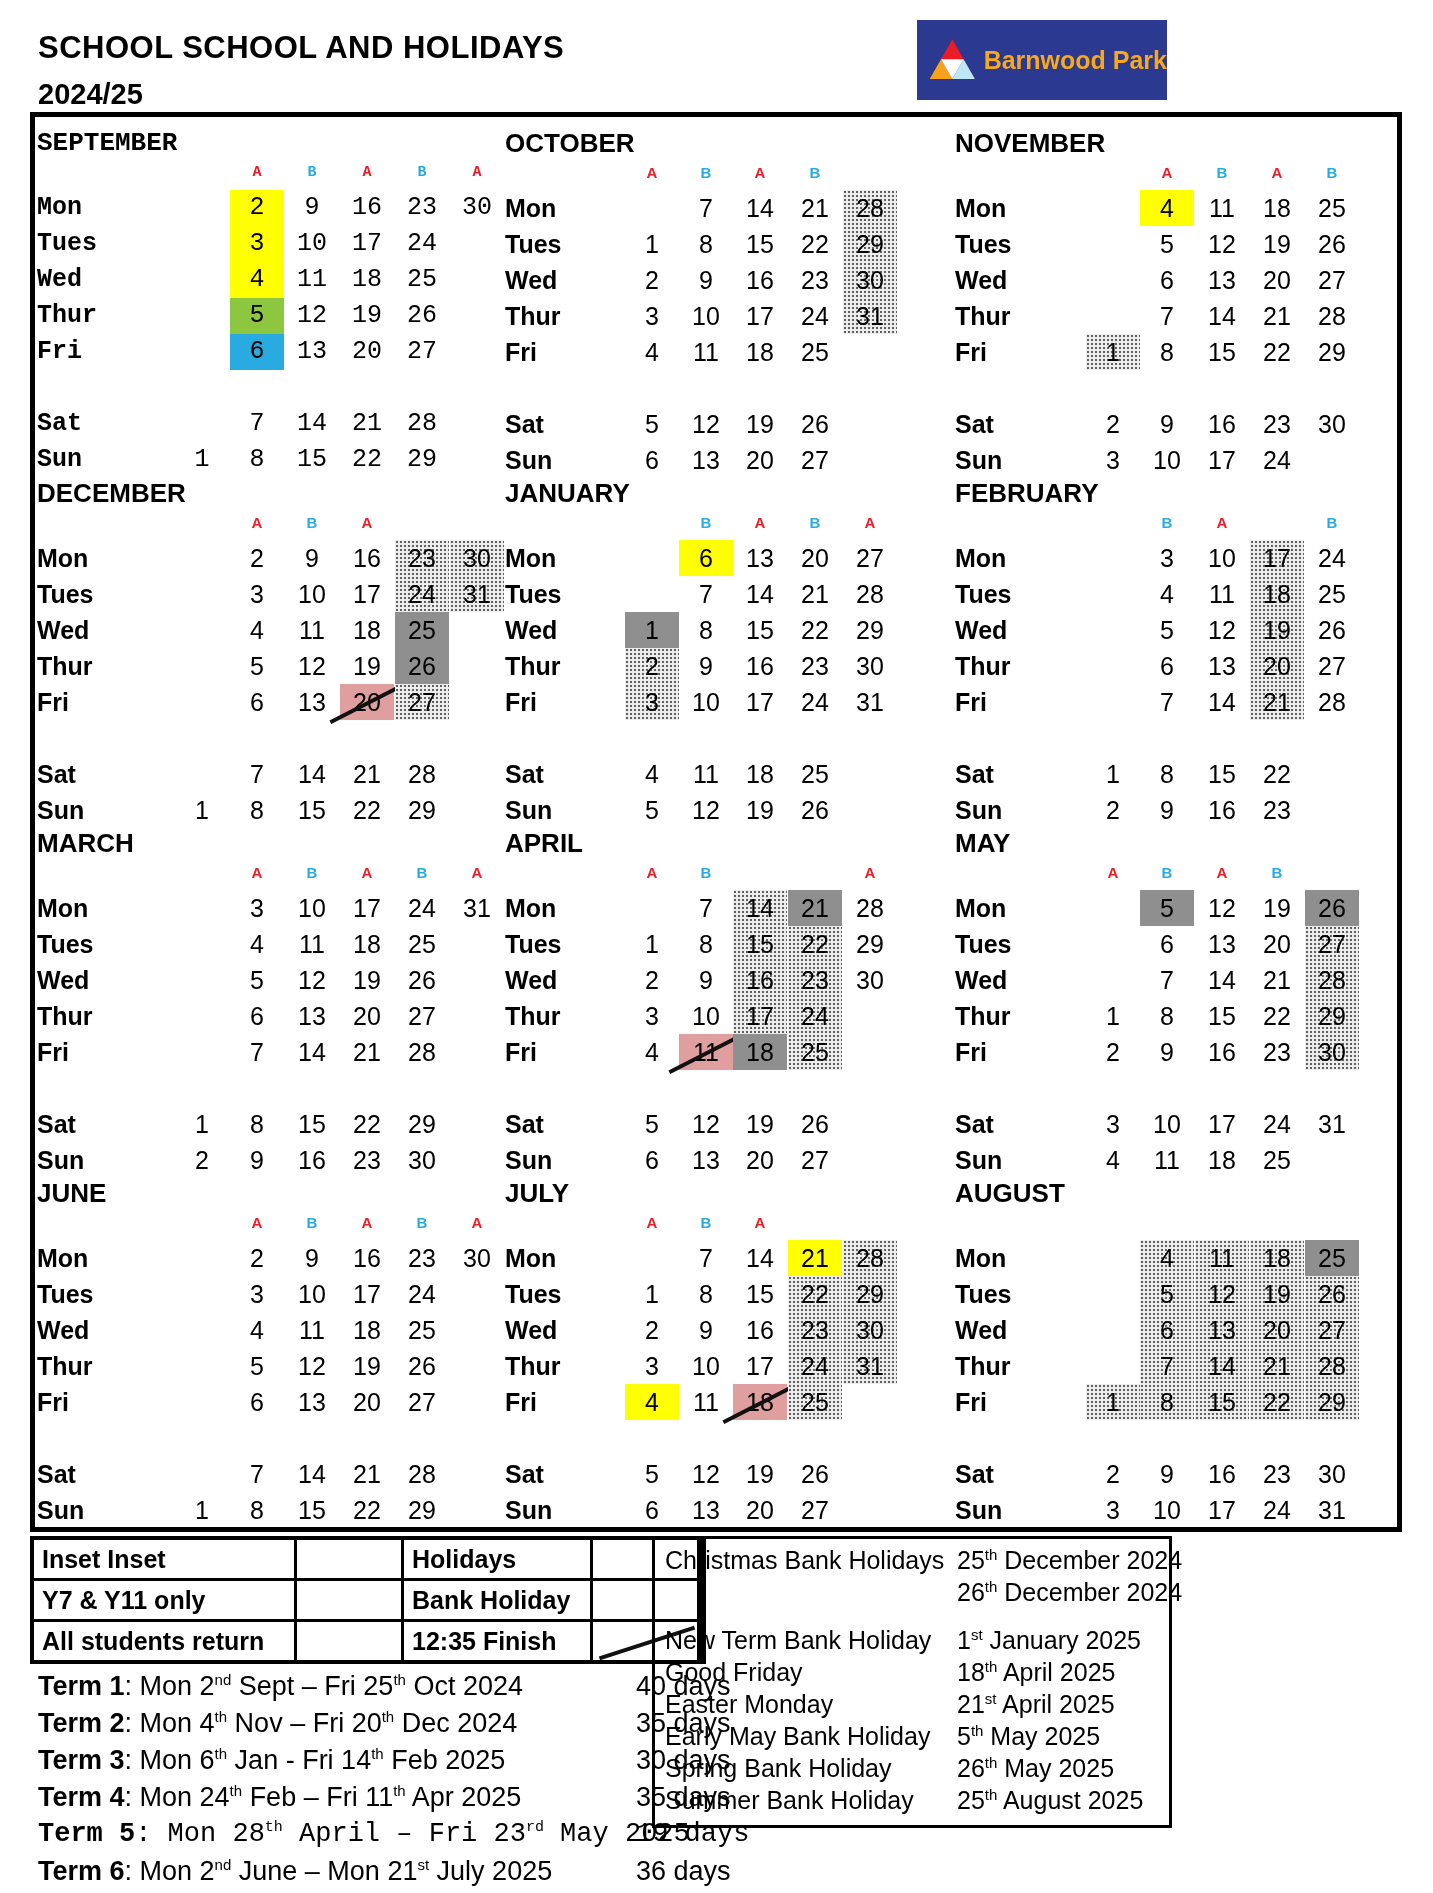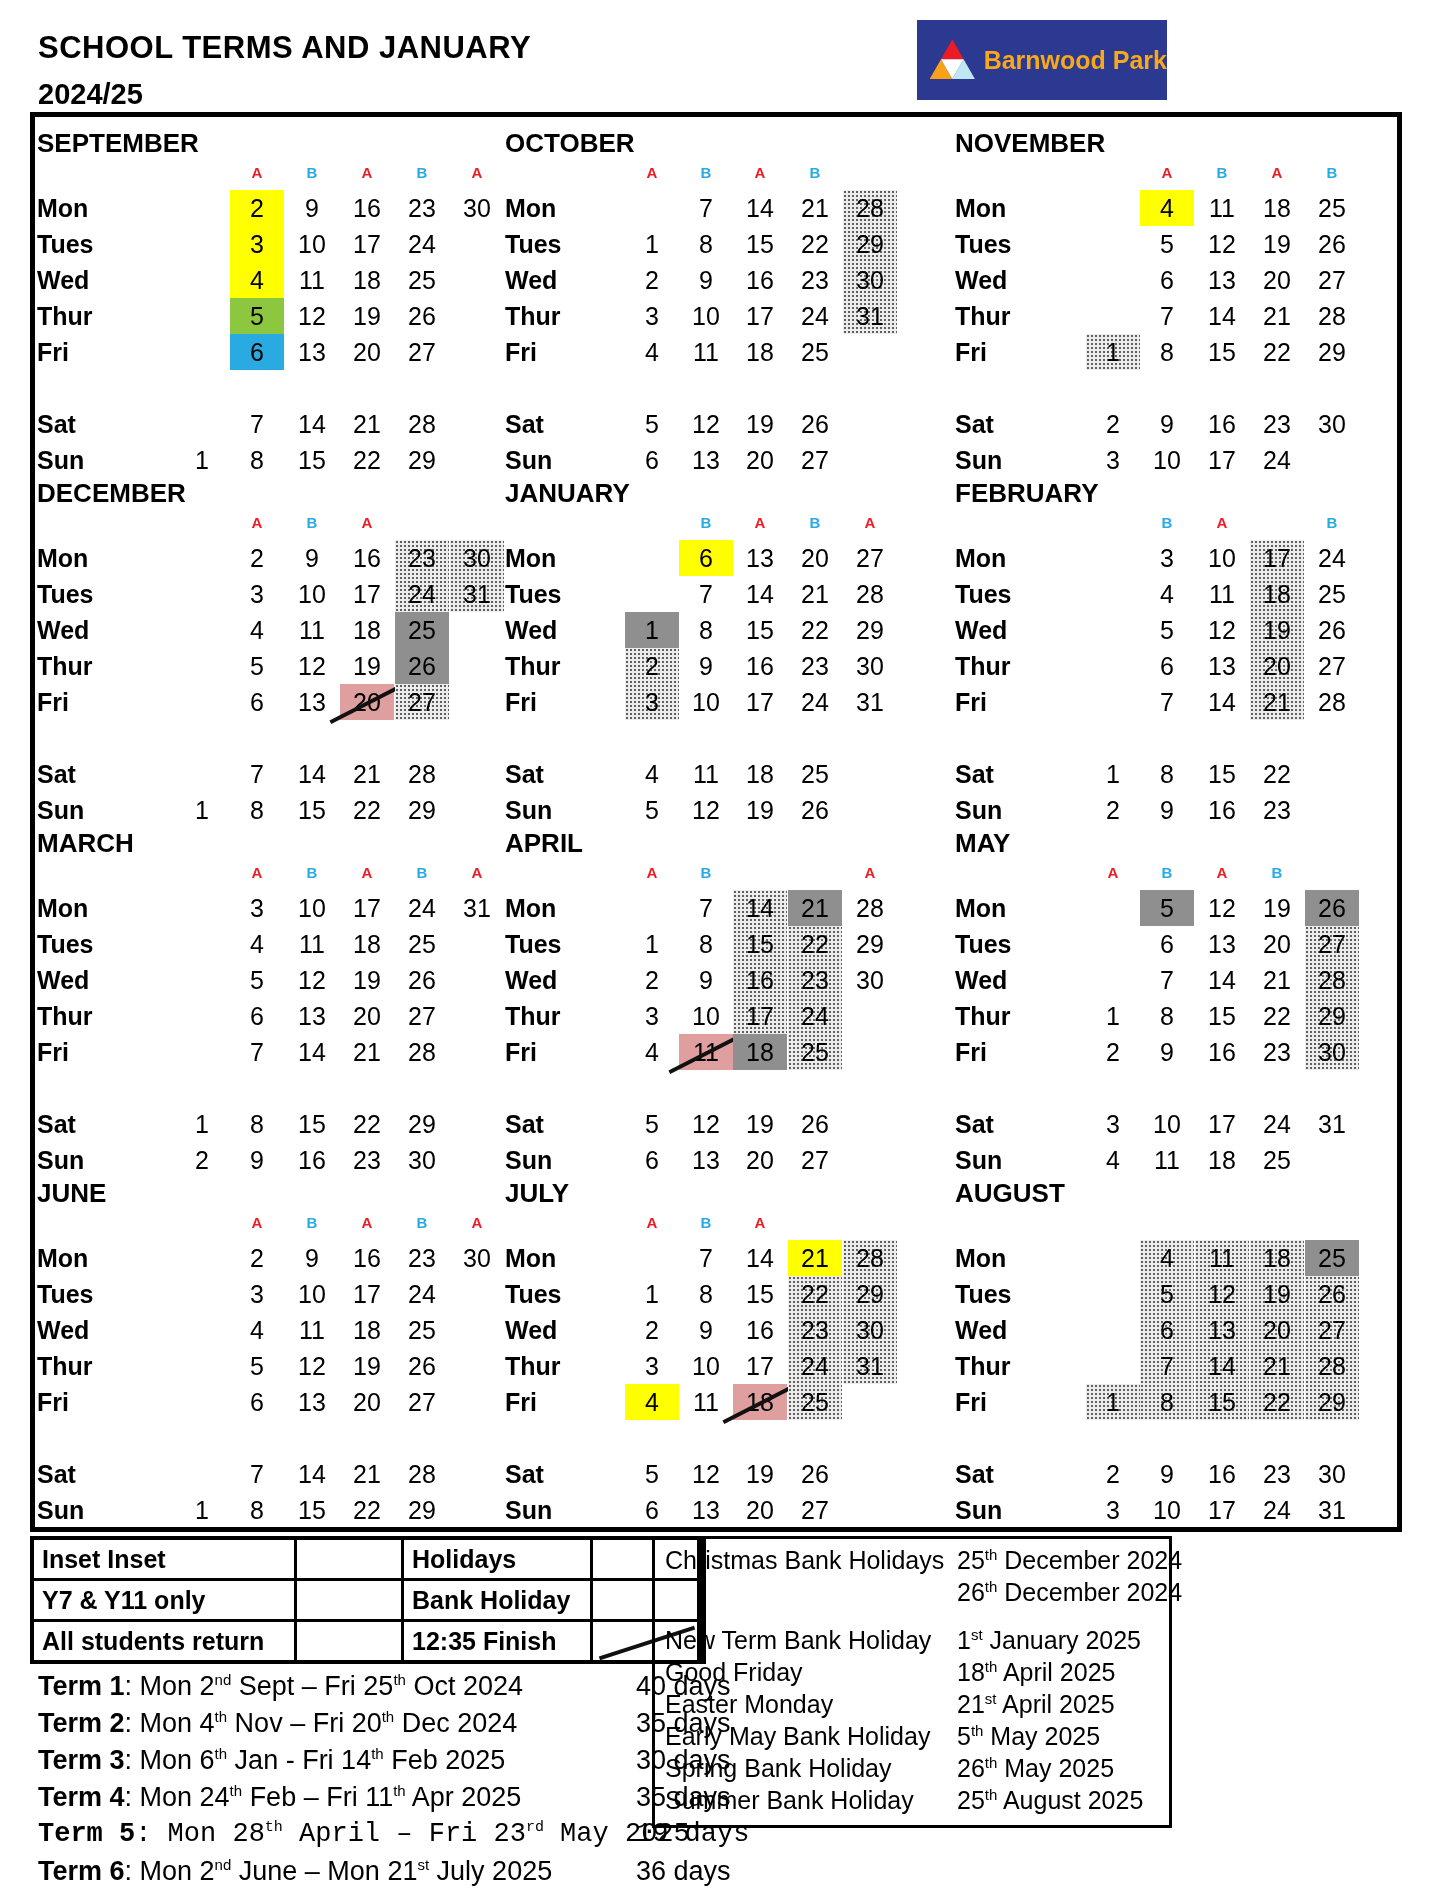--- a/index.html
+++ b/index.html
@@ -37,36 +37,36 @@
   .term b{font-weight:bold;}
   .tdays{position:absolute;left:598px;font-weight:normal;}
   sup{font-size:15px;line-height:0;}
   #bank{position:absolute;left:652px;top:1536px;width:520px;height:292px;border:3px solid #000;box-sizing:border-box;}
   .brow{position:absolute;left:10px;height:30px;line-height:30px;font-size:25px;white-space:nowrap;}
   .bdate{position:absolute;left:292px;}
 </style>
 </head>
 <body>
 
-<div id="page-title">SCHOOL TERMS AND JANUARY</div>
+<div id="page-title">SCHOOL SCHOOL AND HOLIDAYS</div>
 <div id="page-year">2024/25</div>
 
 <div id="logo">
   <svg width="66" height="62" viewBox="0 0 66 62" style="margin-left:12px;">
     <polygon points="33,2 49,30 17,30" fill="#ED1C24"></polygon>
     <polygon points="17,30 33,58 1,58" fill="#F9A11B"></polygon>
     <polygon points="49,30 65,58 33,58" fill="#BFE6F5"></polygon>
     <polygon points="17,30 49,30 33,58" fill="#FFFFFF"></polygon>
   </svg>
   <span class="lname">Barnwood Park</span>
 </div>
 
 <div id="calbox"></div>
 <div id="months-layer">
-    <div class="month" style="left: 37px; top: 128px;">
+    <div class="month" style="left: 37px; top: 128px; font-family: Liberation Mono, monospace;">
       <div class="mtitle">SEPTEMBER</div>
       <div class="wletter wA" style="left: 193px;">A</div>
       <div class="wletter wB" style="left: 248px;">B</div>
       <div class="wletter wA" style="left: 303px;">A</div>
       <div class="wletter wB" style="left: 358px;">B</div>
       <div class="wletter wA" style="left: 413px;">A</div>
       <div class="dlabel" style="top: 62px;">Mon</div>
       <div class="cell c-inset" style="left: 193px; top: 62px;">2</div>
       <div class="cell" style="left: 248px; top: 62px;">9</div>
       <div class="cell" style="left: 303px; top: 62px;">16</div>

